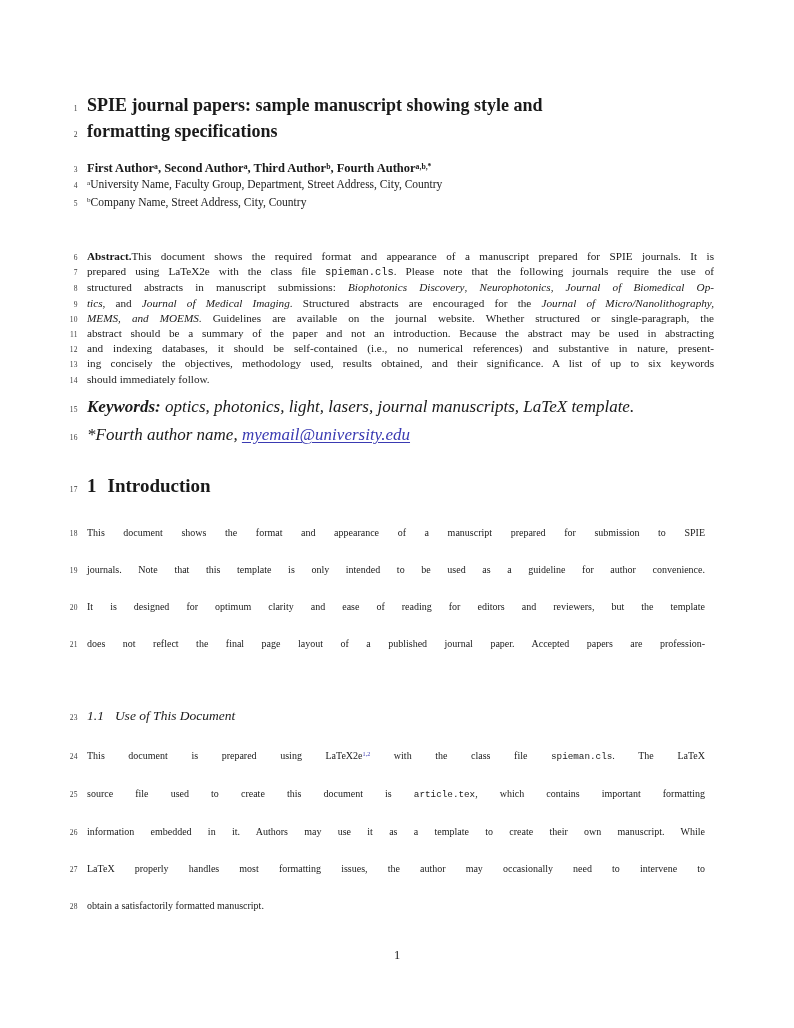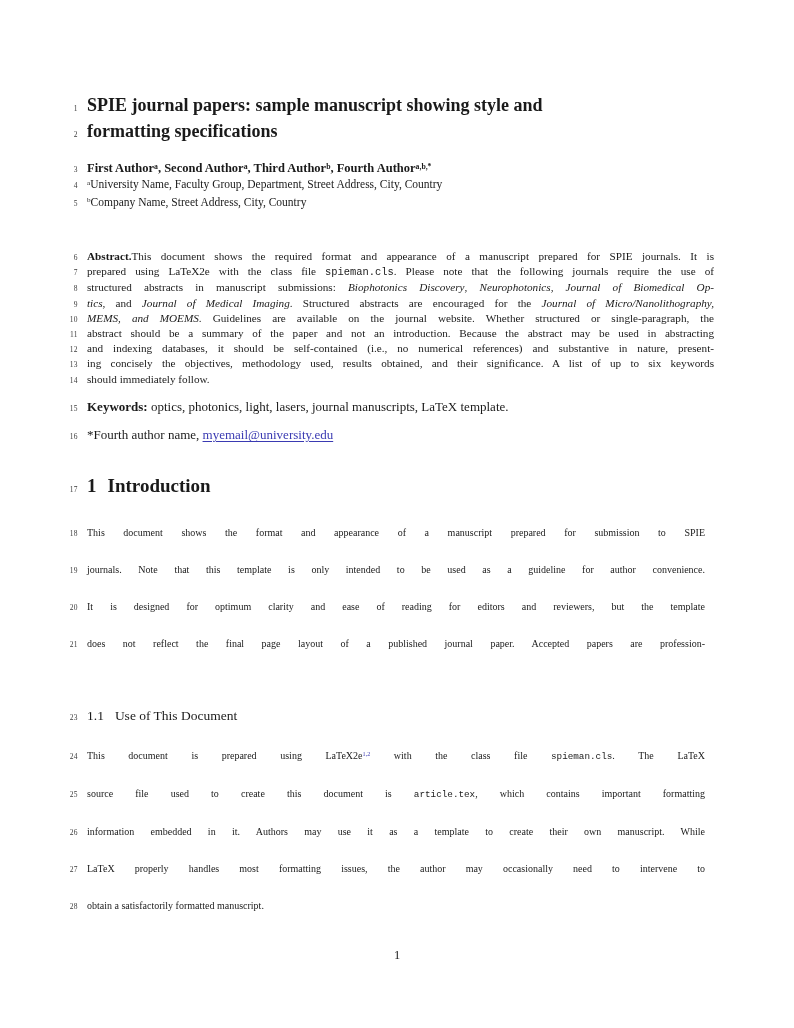--- a/index.html
+++ b/index.html
@@ -25,23 +25,23 @@
   }
   .txt { margin-left: 9px; flex: 1; }
   .just { text-align: justify; text-align-last: justify; }
 
   
   .block-title .txt   { font-size: 18px; font-weight: 700; line-height: 26px; }
   .block-authors .line:nth-child(1) .txt { font-size: 12.5px; font-weight: 700; line-height: 15px; }
   .block-authors .line:nth-child(2) .txt,
   .block-authors .line:nth-child(3) .txt { font-size: 11.5px; line-height: 15.5px; }
   .block-abstract .txt { font-size: 11.2px; line-height: 15.2px; width: 627px; flex: none; }
-  .block-keywords .txt, .block-email .txt { font-size: 13px; line-height: 15.2px; }
+  .block-keywords .txt, .block-email .txt { font-size: 17px; line-height: 15.2px; font-style: italic; }
   .block-section .txt    { font-size: 19px; font-weight: 700; line-height: 20px; }
-  .block-subsection .txt { font-size: 13.5px; line-height: 20px; }
+  .block-subsection .txt { font-size: 13.5px; font-style: italic; line-height: 20px; }
   .block-body1 .txt, .block-body2 .txt { font-size: 10px; line-height: 37px; width: 618px; flex: none; }
 
   
   .block-title      { margin-top: 0; }
   .block-authors    { margin-top: 17px; }
   .block-abstract   { margin-top: 37px; }
   .block-keywords   { margin-top: 12px; }
   .block-email      { margin-top: 13px; }
   .block-section    { margin-top: 34px; }
   .block-body1      { margin-top: 18px; }

